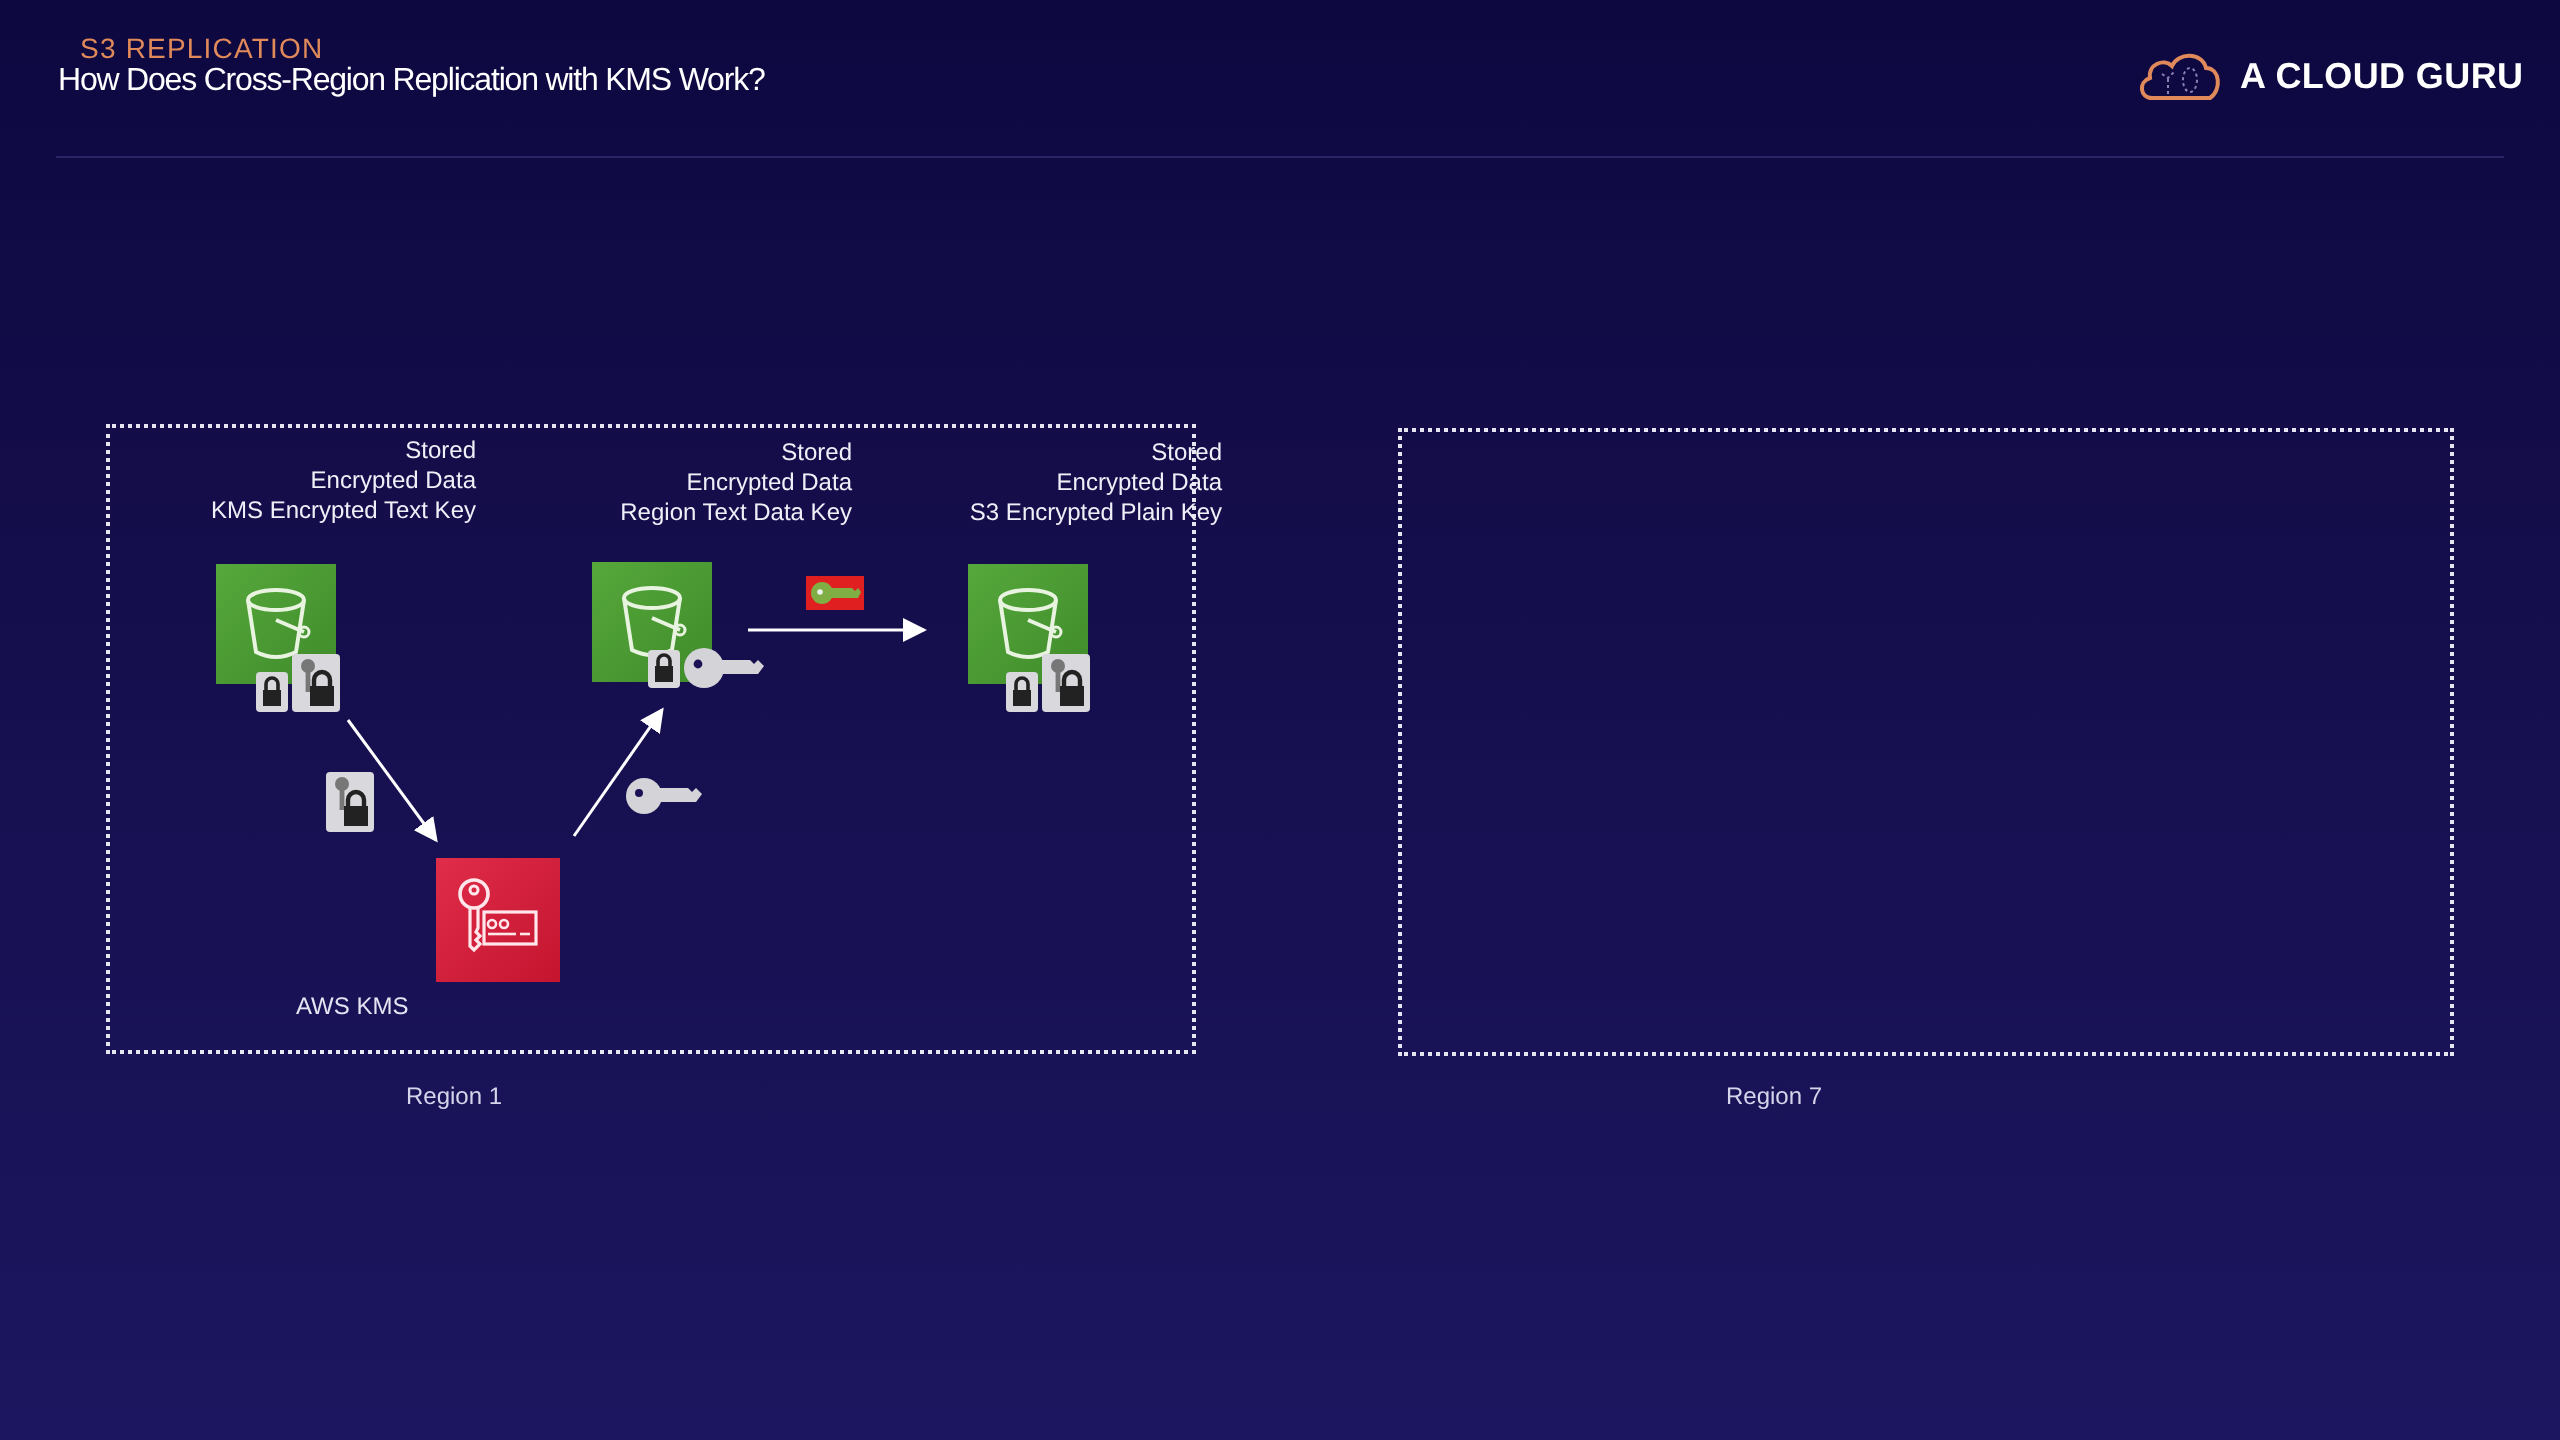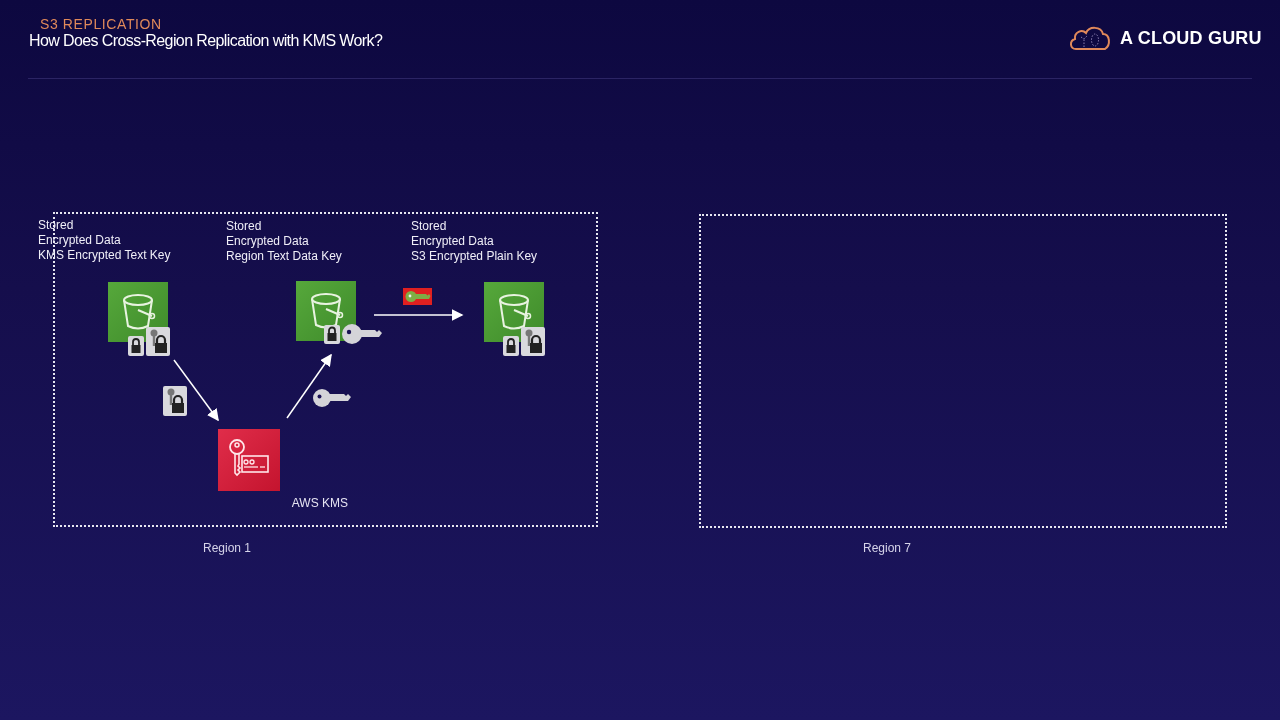--- a/index.html
+++ b/index.html
@@ -27,37 +27,37 @@
   .region-box {
     position:absolute; border:2px dotted #e6e6f0; box-sizing:border-box;
   }
   .region1 { left:53px; top:212px; width:545px; height:315px; }
   .region2 { left:699px; top:214px; width:528px; height:314px; }
   .region-label {
     position:absolute; font-size:12px; color:#d6d4ea; text-align:left; width:200px;
   }
 
   .bucket-label {
-    position:absolute; width:200px; text-align:left;
+    position:absolute; width:200px; text-align:right;
     font-size:12px; line-height:15px; color:#f0eff8;
   }
   .bucket-label div { white-space:nowrap; }
 
   .s3 {
     position:absolute; width:60px; height:60px;
     background: linear-gradient(135deg, #56a83b 0%, #3f8b2b 100%);
   }
   .badge {
     position:absolute; background:#d9d9dd; border-radius:2px;
   }
   .kms {
     position:absolute; left:218px; top:429px; width:62px; height:62px;
     background: linear-gradient(135deg, #e02d4a 0%, #c4142e 100%);
   }
-  .kms-label { position:absolute; left:148px; top:496px; width:200px; text-align:right; font-size:12px; color:#e6e4f2; }
+  .kms-label { position:absolute; left:148px; top:496px; width:200px; text-align:left; font-size:12px; color:#e6e4f2; }
   svg { display:block; }
 </style>
 </head>
 <body>
 
 <div class="eyebrow">S3 REPLICATION</div>
 <div class="title">How Does Cross-Region Replication with KMS Work?</div>
 <div class="header-rule"></div>
 
 <div class="logo">

